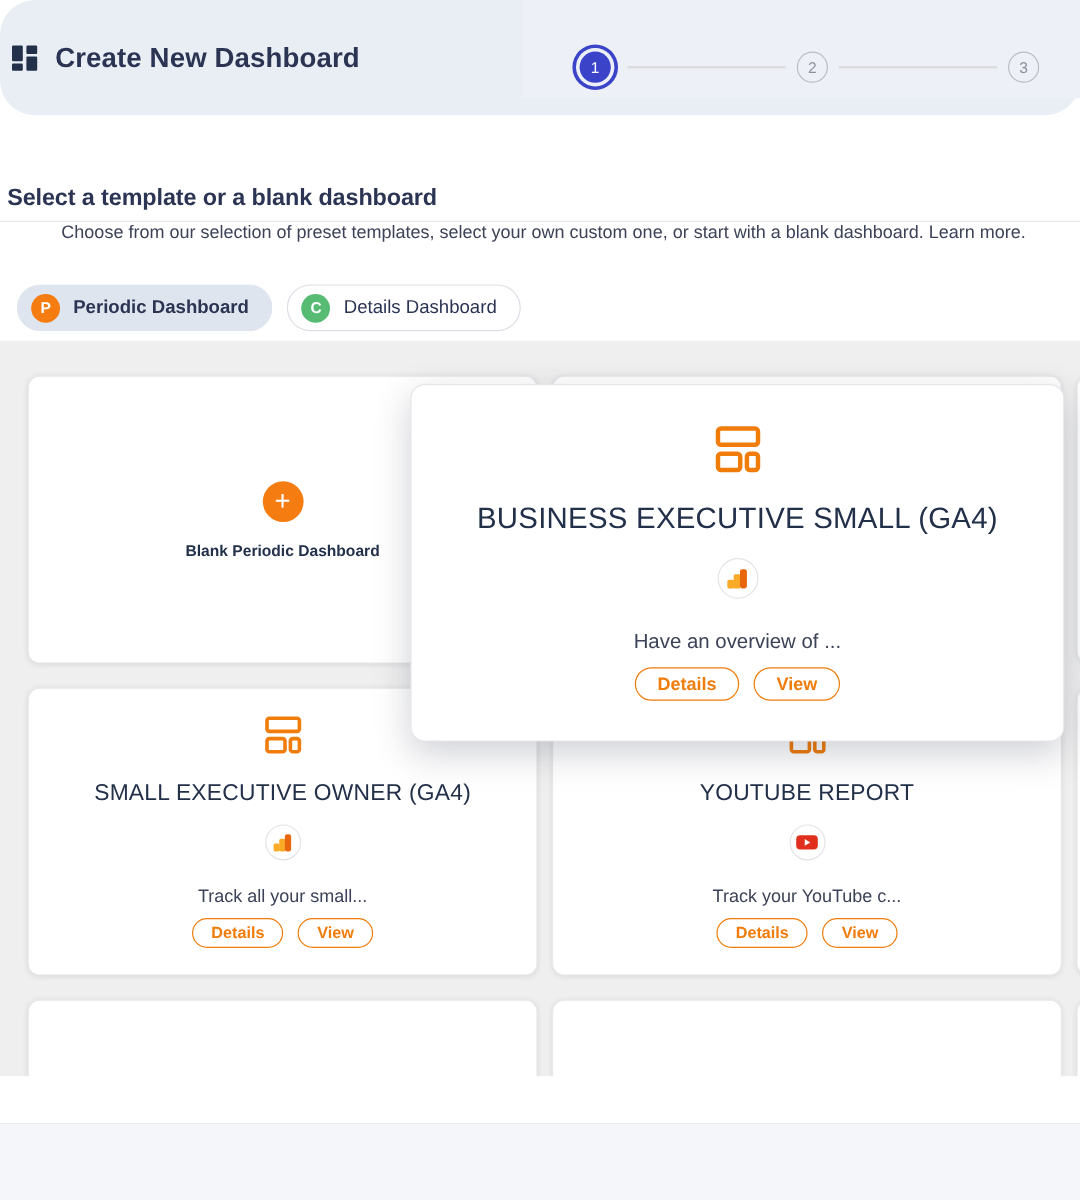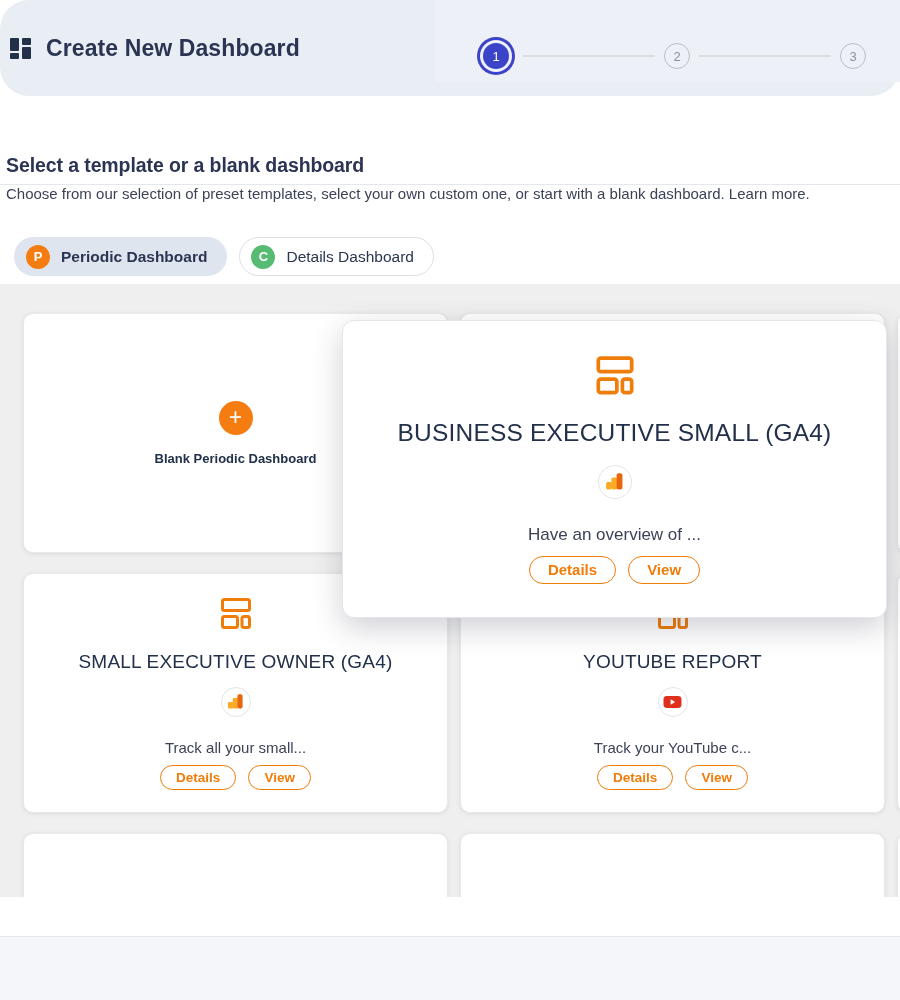--- a/index.html
+++ b/index.html
@@ -44,21 +44,21 @@
     margin-left: 5px;
   }
   .step.idle { border: 1.6px solid #b9bcc6; color: #8c909c; background: transparent; }
   .step-line { flex: 1 1 auto; height: 1.6px; background: #ddd; }
   .step-line.first { margin: 0 9px 0 14px; }
   .step-line.second { margin: 0 9px; }
 
   
   .intro { position: absolute; left: 6px; top: 128px; width: 894px; margin-top: 26px; }
   .intro-title { font-size: 19.5px; font-weight: 700; color: #2b3553; letter-spacing: -.1px; }
-  .intro-sub { margin-top: 8px; font-size: 15px; color: #3c4257; white-space: nowrap; }
+  .intro-sub { margin-top: 8px; font-size: 15px; color: #3c4257; white-space: nowrap; text-align: center; }
 
   .rule { position: absolute; left: 0; top: 184px; width: 900px; height: 1px; background: #e4e7ec; }
 
   
   .tabs { position: absolute; left: 14px; top: 237px; display: flex; gap: 12px; }
   .tab {
     display: flex; align-items: center; gap: 11px;
     height: 39px; padding: 0 19px 0 11px;
     border-radius: 20px; cursor: pointer; white-space: nowrap;
   }

